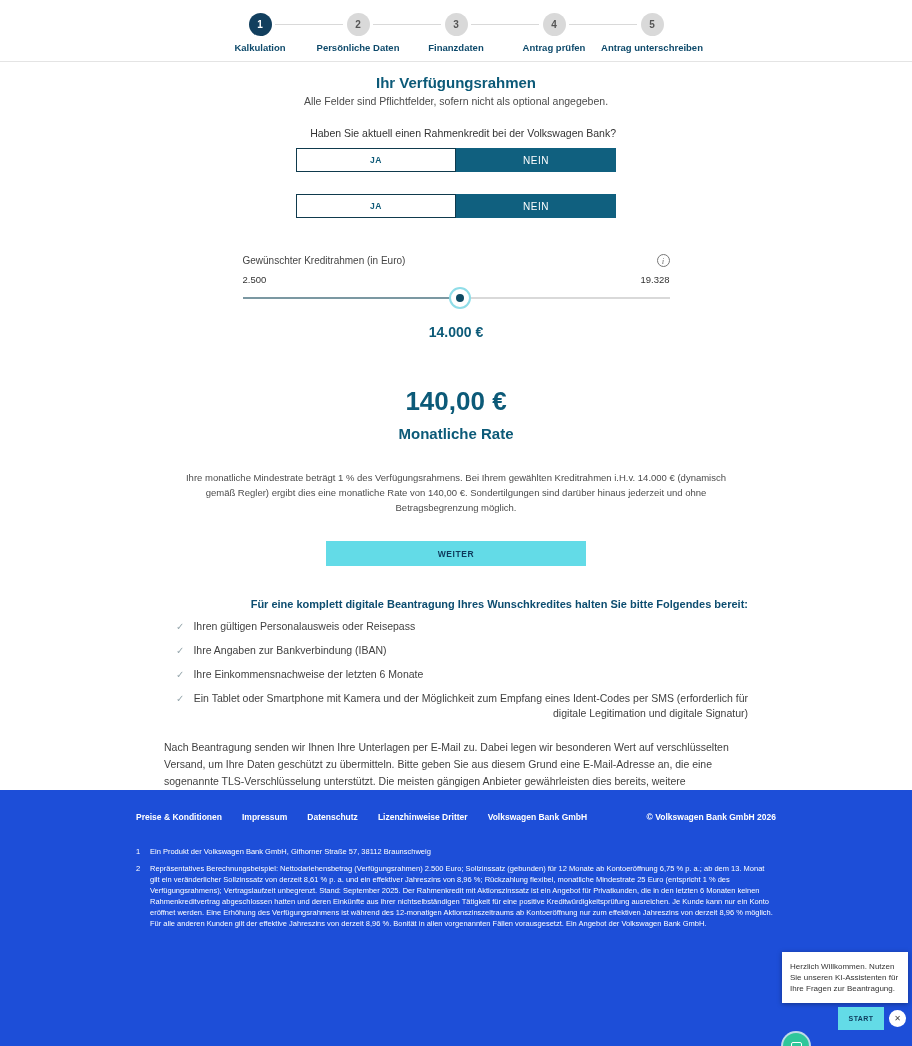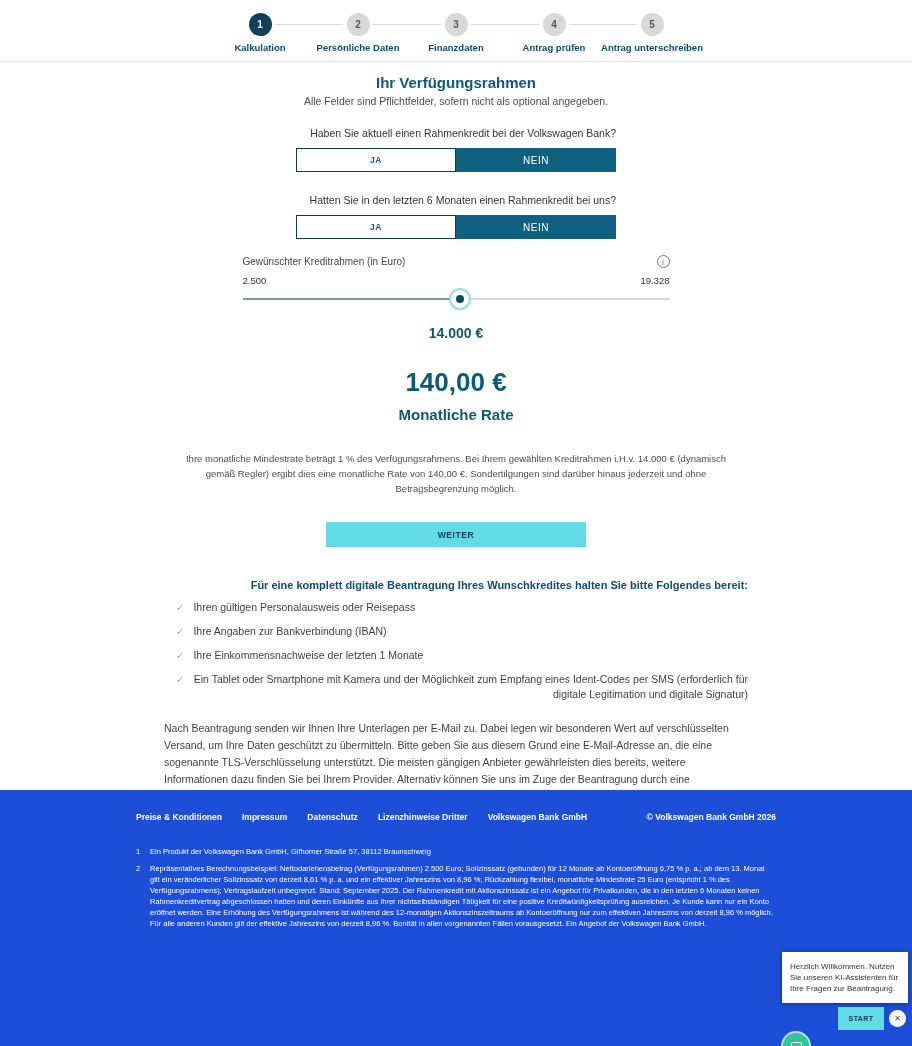--- a/index.html
+++ b/index.html
@@ -31,41 +31,41 @@
   .question + .question { margin-top:22px; }
   .question-text { font-size:10.5px; color:#333;text-align:right; }
   .yn-row { display:flex; margin-top:9px; height:24px; }
   .btn-ja { flex:1; background:#fff; border:1px solid #0f3a4d; color:#0e5a78;
     font-size:8.5px; font-weight:bold; letter-spacing:.5px; cursor:pointer;
     font-family:inherit; }
   .btn-nein { flex:1; background:#10607f; border:1px solid #10607f; color:#fff;
     font-size:10px; font-weight:normal; letter-spacing:.5px; cursor:pointer;
     font-family:inherit; }
 
-  .slider-block { width:427px; margin:16px auto 0; }
+  .slider-block { width:427px; margin:36px auto 0; }
   .slider-labelrow { display:flex; justify-content:space-between; align-items:center;
     font-size:10px; color:#444; }
   .info-icon { width:13px; height:13px; border:1px solid #777; border-radius:50%;
     color:#777; font-size:9px; font-family:"Liberation Serif", serif; font-style:italic;
     display:flex; align-items:center; justify-content:center; cursor:pointer; }
   .slider-minmax { display:flex; justify-content:space-between; font-size:9.5px;
     color:#333; margin-top:7px; }
   .slider-trackwrap { position:relative; height:24px; margin-top:1px; cursor:pointer; }
   .slider-track { position:absolute; top:11px; left:0; right:0; height:2px;
     background:#d9d9d9; }
   .slider-fill { position:absolute; top:11px; left:0; height:2px; background:#7b98a2; }
   .slider-handle { position:absolute; top:1px; transform:translateX(-50%);
     width:22px; height:22px; border-radius:50%; background:#fff;
     border:2px solid #8fdde8; display:flex; align-items:center; justify-content:center;
     cursor:grab; }
   .slider-dot { width:8px; height:8px; border-radius:50%; background:#0d4a63; }
   .slider-value { text-align:center; font-size:14px; font-weight:bold; color:#0c5a78;
     margin-top:14px; }
 
-  .rate-block { text-align:center; margin-top:26px; }
+  .rate-block { text-align:center; margin-top:46px; }
   .rate-amount { font-size:26px; font-weight:bold; color:#0c5a78; }
   .rate-caption { font-size:15px; font-weight:bold; color:#0c5a78; margin-top:8px; }
   .rate-desc { margin:28px auto 0; width:560px; font-size:9.5px; color:#4c4c4c;
     line-height:15px; text-align:center; }
 
   .weiter-btn { display:block; width:260px; height:25px; margin:26px auto 0;
     background:#63dbe7; border:none; color:#0e3a5c; font-size:8.5px; font-weight:bold;
     letter-spacing:.6px; cursor:pointer; font-family:inherit; }
 
   .checklist { margin-top:32px;text-align:right; }
@@ -142,21 +142,20 @@
 
   <div class="question">
     <div class="question-text">Haben Sie aktuell einen Rahmenkredit bei der Volkswagen Bank?</div>
     <div class="yn-row">
       <button class="btn-ja">JA</button>
       <button class="btn-nein">NEIN</button>
     </div>
   </div>
 
   <div class="question">
-    <div class="question-text">Hatten Sie in den letzten 6 Monaten einen Rahmenkredit bei uns?</div>
     <div class="yn-row">
       <button class="btn-ja">JA</button>
       <button class="btn-nein">NEIN</button>
     </div>
   </div>
 
   <div class="slider-block">
     <div class="slider-labelrow">
       <span>Gewünschter Kreditrahmen (in Euro)</span>
       <span class="info-icon">i</span>
@@ -188,21 +187,21 @@
     <div class="check-item">
       <span class="check-mark">✓</span>
       <span>Ihren gültigen Personalausweis oder Reisepass</span>
     </div>
     <div class="check-item">
       <span class="check-mark">✓</span>
       <span>Ihre Angaben zur Bankverbindung (IBAN)</span>
     </div>
     <div class="check-item">
       <span class="check-mark">✓</span>
-      <span>Ihre Einkommensnachweise der letzten 1 Monate</span>
+      <span>Ihre Einkommensnachweise der letzten 6 Monate</span>
     </div>
     <div class="check-item">
       <span class="check-mark">✓</span>
       <span>Ein Tablet oder Smartphone mit Kamera und der Möglichkeit zum Empfang eines Ident-Codes per SMS (erforderlich für digitale Legitimation und digitale Signatur)</span>
     </div>
   </div>
 
   <div class="email-note">Nach Beantragung senden wir Ihnen Ihre Unterlagen per E-Mail zu. Dabei legen wir besonderen Wert auf verschlüsselten Versand, um Ihre Daten geschützt zu übermitteln. Bitte geben Sie aus diesem Grund eine E-Mail-Adresse an, die eine sogenannte TLS-Verschlüsselung unterstützt. Die meisten gängigen Anbieter gewährleisten dies bereits, weitere Informationen dazu finden Sie bei Ihrem Provider. Alternativ können Sie uns im Zuge der Beantragung durch eine entsprechende Einwilligung den Auftrag erteilen, auf verschlüsselten Versand zu verzichten.</div>
 </div>
 

